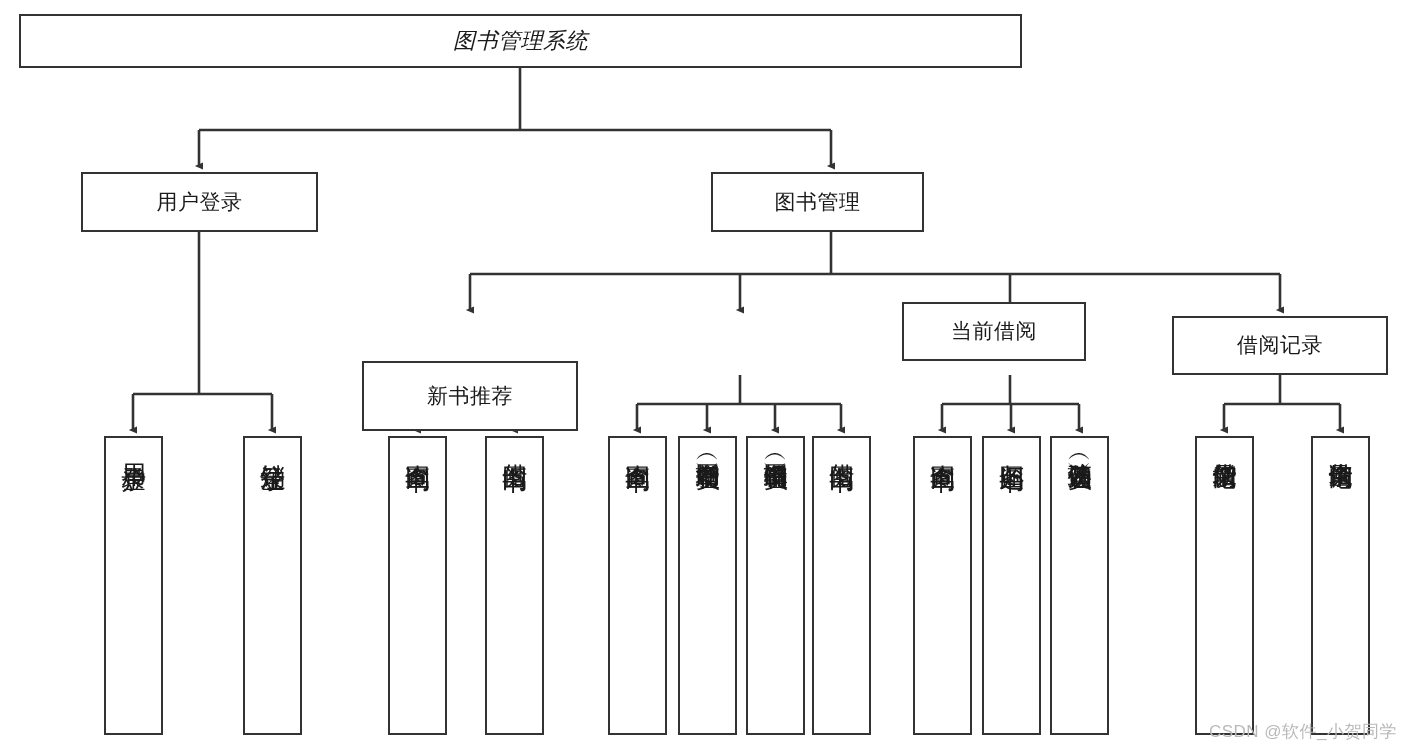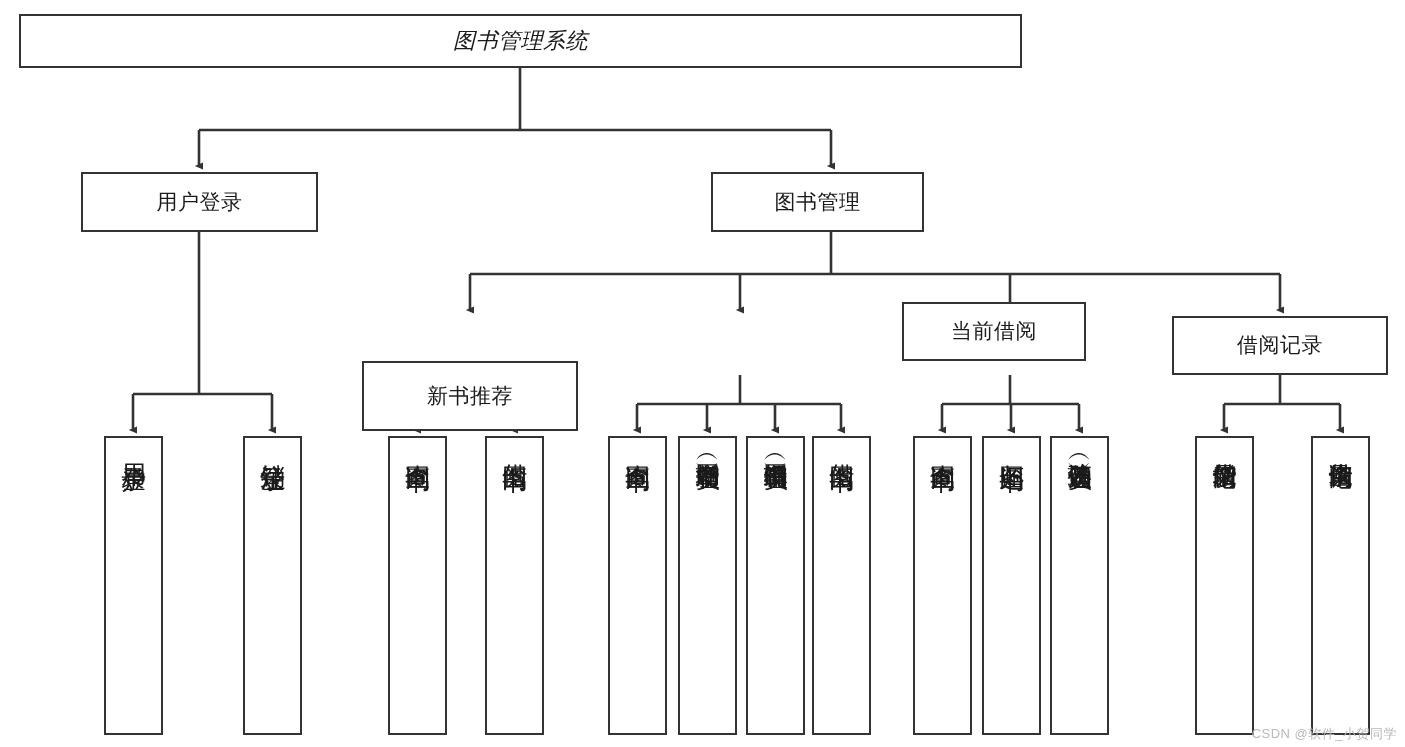--- a/index.html
+++ b/index.html
@@ -69,21 +69,21 @@
     font-size: 25px;
   }
   .node.vert.long .node-label {
     font-size: 24px;
     letter-spacing: 0.5px;
   }
   #watermark {
     position: absolute;
     right: 8px;
     bottom: 4px;
-    font-size: 13px;
+    font-size: 17px;
     color: #b9b9b9;
     white-space: nowrap;
     letter-spacing: 0.5px;
   }
 </style>
 </head>
 <body>
 
 <div id="diagram-root">
 

